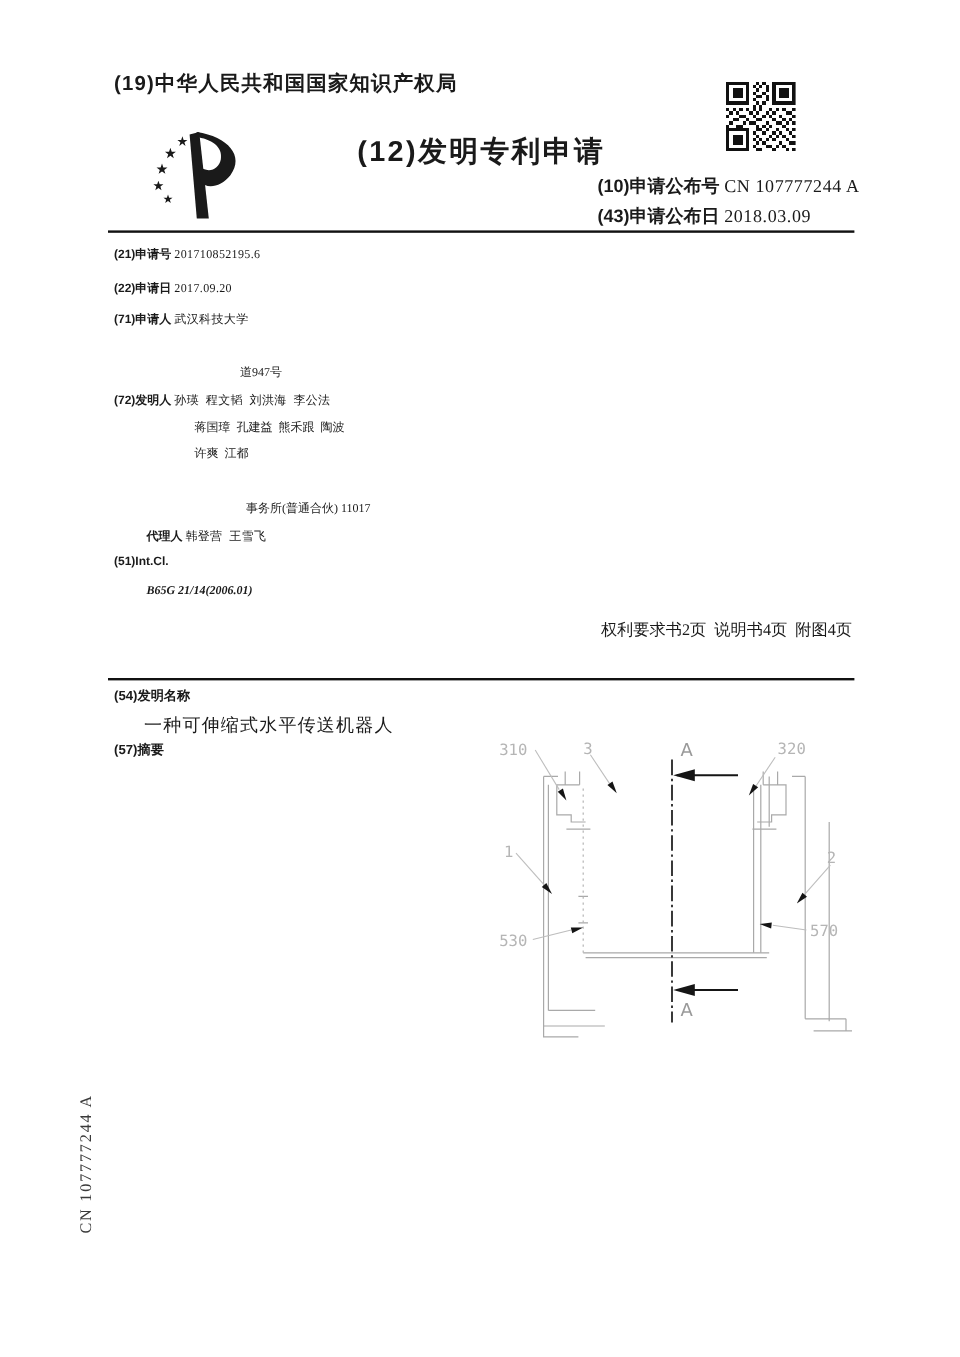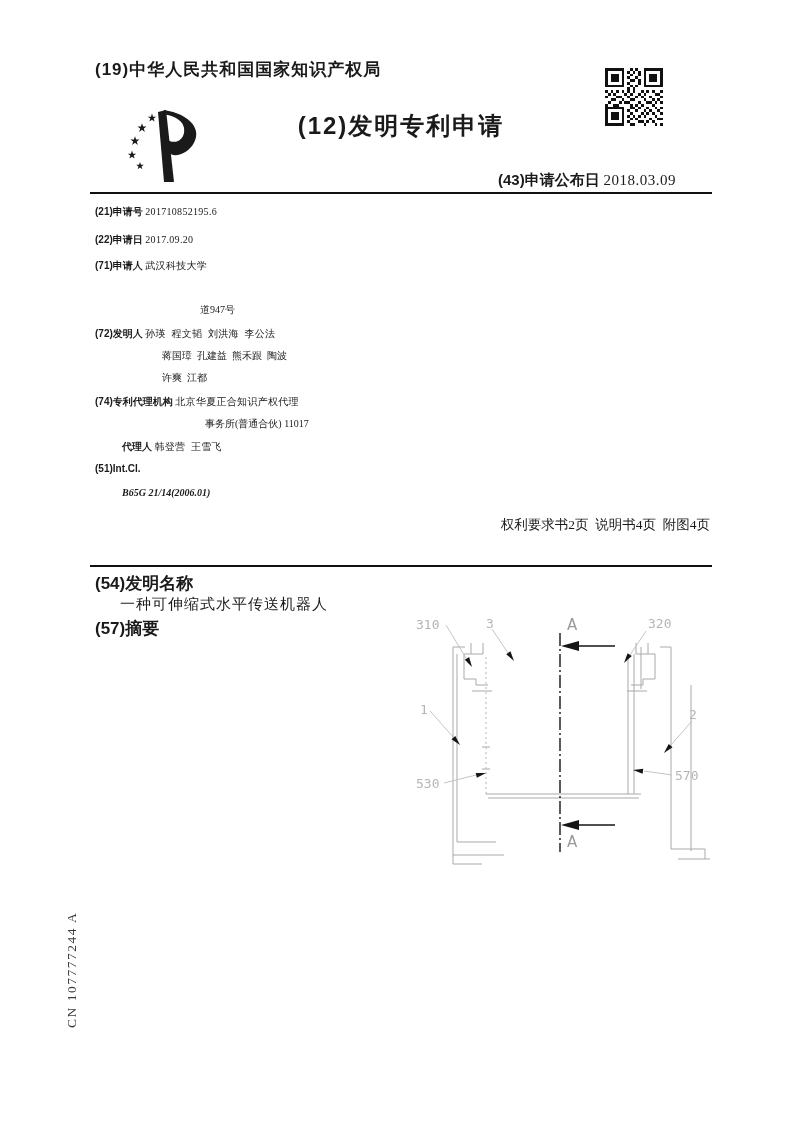--- a/index.html
+++ b/index.html
@@ -10,21 +10,21 @@
   .v{font-family:"Liberation Serif",serif;}
   .pre{white-space:pre-wrap;}
   .office{left:95px;top:58px;font-size:17px;letter-spacing:1px;text-align:right;}
   .doc-type{left:90px;top:110px;width:622px;text-align:center;font-size:24px;letter-spacing:2px;}
   .pub-line{left:498px;font-size:15px;}
   .pub-line .v{letter-spacing:0.5px;}
   .rule{left:90px;width:622px;height:0;border-top:2px solid #111;}
   .row{left:95px;font-size:10px;}
   .row .v{letter-spacing:0.3px;}
   .pages-info{left:410px;top:516px;width:300px;text-align:right;font-size:13.5px;}
-  .sec-label{left:95px;font-size:17px;}
+  .sec-label{left:95px;font-size:11px;}
   .title-line{left:120px;top:595px;font-size:15px;letter-spacing:1px;}
   .abstract{left:88px;top:636px;width:332px;font-size:14.6px;line-height:21.6px;
             text-align:justify;text-indent:2em;}
   .side-code{left:64px;top:888px;height:140px;writing-mode:vertical-rl;transform:rotate(180deg);
              font-size:13.5px;letter-spacing:1.5px;color:#3a3a3a;}
   .logo{left:118px;top:98px;}
   .qr{left:605px;top:68px;}
   .figure{left:408px;top:597px;}
   .fig-label{font-family:"DejaVu Sans Mono",monospace;font-size:13px;fill:#b5b5b5;}
   .fig-A{font-family:"DejaVu Sans",sans-serif;font-size:15px;fill:#9a9a9a;}
@@ -74,20 +74,24 @@
       M9 14h1v1h-1z M10 14h1v1h-1z M12 14h1v1h-1z M15 14h1v1h-1z M18 14h1v1h-1z M20 14h1v1h-1z
       M8 15h1v1h-1z M11 15h1v1h-1z M14 15h1v1h-1z M16 15h1v1h-1z M19 15h1v1h-1z
       M9 16h1v1h-1z M13 16h1v1h-1z M15 16h1v1h-1z M17 16h1v1h-1z M20 16h1v1h-1z
       M8 17h1v1h-1z M10 17h1v1h-1z M12 17h1v1h-1z M14 17h1v1h-1z M18 17h1v1h-1z
       M9 18h1v1h-1z M11 18h1v1h-1z M16 18h1v1h-1z M19 18h1v1h-1z M20 18h1v1h-1z
       M8 19h1v1h-1z M12 19h1v1h-1z M13 19h1v1h-1z M15 19h1v1h-1z M17 19h1v1h-1z
       M9 20h1v1h-1z M10 20h1v1h-1z M14 20h1v1h-1z M18 20h1v1h-1z M20 20h1v1h-1z"></path>
     </svg>
   </div>
 
+  <div class="abs pub-line" style="top:146px;">
+    <span class="b">(10)申请公布号</span>
+    <span class="v">CN 107777244 A</span>
+  </div>
   <div class="abs pub-line" style="top:171px;">
     <span class="b">(43)申请公布日</span>
     <span class="v">2018.03.09</span>
   </div>
 
   <div class="abs rule" style="top:192px;"></div>
 
   <div class="abs row" style="top:205px;">
     <span class="b">(21)申请号</span>
     <span class="v">201710852195.6</span>
@@ -102,24 +106,20 @@
   </div>
   <div class="abs row v" style="top:303px;left:200px;">道947号</div>
 
   <div class="abs row" style="top:327px;">
     <span class="b">(72)发明人</span>
     <span class="v pre">孙瑛  程文韬  刘洪海  李公法</span>
   </div>
   <div class="abs row v pre" style="top:349px;left:162px;">蒋国璋  孔建益  熊禾跟  陶波</div>
   <div class="abs row v pre" style="top:371px;left:162px;">许爽  江都</div>
 
-  <div class="abs row" style="top:395px;">
-    <span class="b">(74)专利代理机构</span>
-    <span class="v">北京华夏正合知识产权代理</span>
-  </div>
   <div class="abs row v" style="top:417px;left:205px;">事务所(普通合伙) 11017</div>
   <div class="abs row" style="top:440px;left:122px;">
     <span class="b">代理人</span>
     <span class="v pre">韩登营  王雪飞</span>
   </div>
 
   <div class="abs row b" style="top:463px;">(51)Int.Cl.</div>
   <div class="abs row v" style="top:487px;left:122px;font-style:italic;font-weight:700;">B65G 21/14(2006.01)</div>
 
   <div class="abs pages-info pre">权利要求书2页  说明书4页  附图4页</div>

